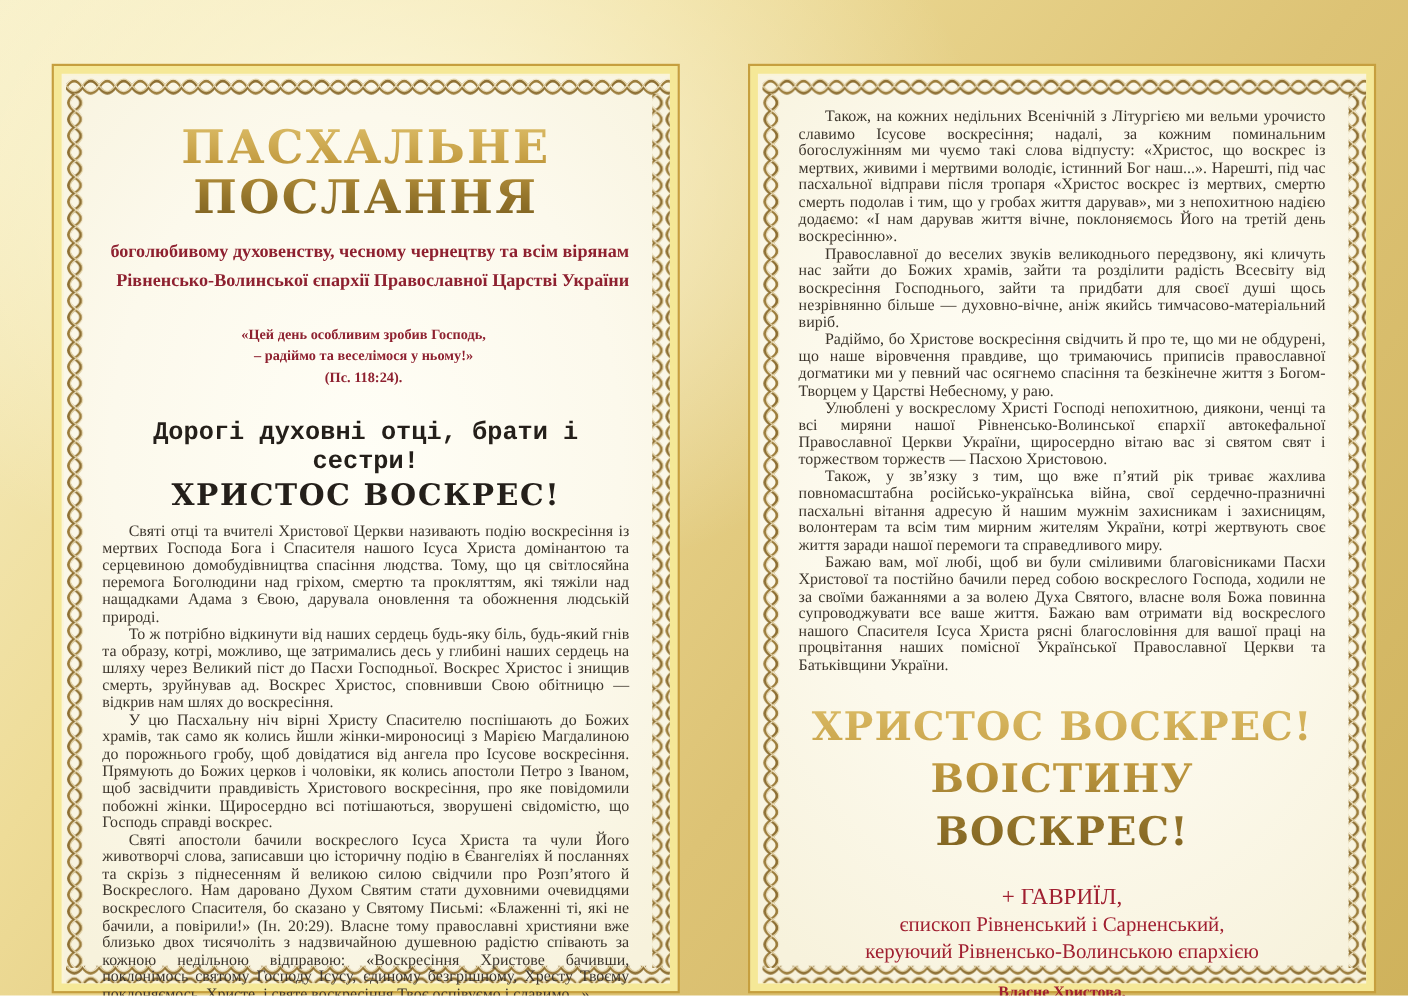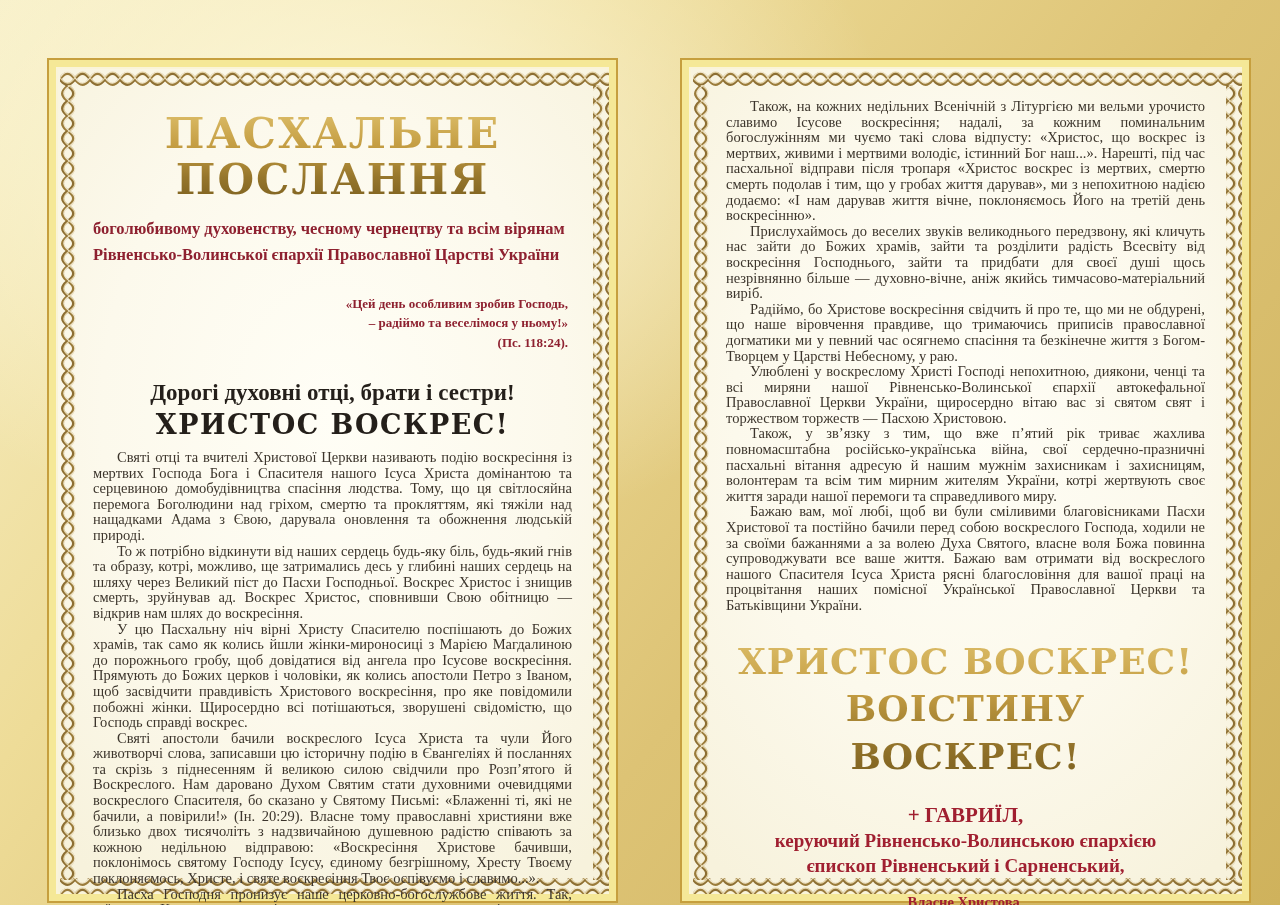--- a/index.html
+++ b/index.html
@@ -33,50 +33,50 @@
     color: #a5812f; -webkit-text-fill-color: transparent;
     font-weight: bold;
   }
 
   .title {
     margin-top: 24px; text-align: center;
     font-size: 42px; letter-spacing: 2px; line-height: 1.1;
     font-family: "DejaVu Serif", serif;
   }
   .addressee {
-    margin-top: 13px; text-align: left;
+    margin-top: 13px; text-align: right;
     color: #8e2130; font-weight: bold; font-size: 16.5px; line-height: 1.55;
   }
   .epigraph {
-    margin-top: 26px; text-align: right; padding-right: 4px;
+    margin-top: 26px; text-align: center; padding-right: 4px;
     color: #8e2130; font-weight: bold; font-size: 13px; line-height: 1.5;
   }
   .salutation {
     margin-top: 28px; text-align: center;
     font-size: 23px; font-weight: bold; color: #241f1a;
-    font-family: Liberation Serif, serif;
+    font-family: Liberation Mono, monospace;
   }
   .exclamation {
     margin-top: 3px; text-align: center;
     font-size: 27px; font-weight: bold; letter-spacing: 1.5px; color: #241f1a;
     font-family: "DejaVu Serif", serif;
   }
   .body-text { margin-top: 10px; }
   .body-text p {
     font-size: 14.5px; line-height: 15.6px; text-align: justify;
     text-indent: 24px; color: #3c352c;
   }
   .right-body { margin-top: 12px; }
 
   .proclamation {
     margin-top: 24px; text-align: center;
     font-size: 36px; line-height: 1.32; letter-spacing: 1px;
     font-family: "DejaVu Serif", serif;
   }
-  .signature { margin-top: 22px; text-align: center; color: #a01f30; font-weight: bold; }
+  .signature { margin-top: 22px; text-align: center; color: #a01f30; font-weight: normal; }
   .sig-name  { font-size: 21px; line-height: 1.3; }
   .sig-title { font-size: 19px; line-height: 1.3; }
   .dateline  { margin-top: 13px; text-align: center; color: #a01f30; font-weight: bold;
                font-size: 14.5px; line-height: 1.38; }
 </style>
 </head>
 <body>
 
 <svg width="0" height="0" style="position:absolute" aria-hidden="true">
   <defs>
@@ -130,34 +130,34 @@
   <section class="page page-right">
     <svg class="rope-frame" width="549" height="823" aria-hidden="true">
       <rect x="0" y="0" width="549" height="16" fill="url(#braidH)"></rect>
       <rect x="0" y="807" width="549" height="16" fill="url(#braidH)"></rect>
       <rect x="0" y="14" width="16" height="795" fill="url(#braidV)"></rect>
       <rect x="533" y="14" width="16" height="795" fill="url(#braidV)"></rect>
     </svg>
     <div class="content">
       <div class="body-text right-body">
         <p>Також, на кожних недільних Всенічній з Літургією ми вельми урочисто славимо Ісусове воскресіння; надалі, за кожним поминальним богослужінням ми чуємо такі слова відпусту: «Христос, що воскрес із мертвих, живими і мертвими володіє, істинний Бог наш...». Нарешті, під час пасхальної відправи після тропаря «Христос воскрес із мертвих, смертю смерть подолав і тим, що у гробах життя дарував», ми з непохитною надією додаємо: «І нам дарував життя вічне, поклоняємось Його на третій день воскресінню».</p>
-        <p>Прислухаймось до веселих звуків великоднього передзвону, які кличуть нас зайти до Божих храмів, зайти та розділити радість Всесвіту від воскресіння Господнього, зайти та придбати для своєї душі щось незрівнянно більше — духовно-вічне, аніж якийсь тимчасово-матеріальний виріб.</p>
+        <p>Православної до веселих звуків великоднього передзвону, які кличуть нас зайти до Божих храмів, зайти та розділити радість Всесвіту від воскресіння Господнього, зайти та придбати для своєї душі щось незрівнянно більше — духовно-вічне, аніж якийсь тимчасово-матеріальний виріб.</p>
         <p>Радіймо, бо Христове воскресіння свідчить й про те, що ми не обдурені, що наше віровчення правдиве, що тримаючись приписів православної догматики ми у певний час осягнемо спасіння та безкінечне життя з Богом-Творцем у Царстві Небесному, у раю.</p>
         <p>Улюблені у воскреслому Христі Господі непохитною, диякони, ченці та всі миряни нашої Рівненсько-Волинської єпархії автокефальної Православної Церкви України, щиросердно вітаю вас зі святом свят і торжеством торжеств — Пасхою Христовою.</p>
         <p>Також, у зв’язку з тим, що вже п’ятий рік триває жахлива повномасштабна російсько-українська війна, свої сердечно-празничні пасхальні вітання адресую й нашим мужнім захисникам і захисницям, волонтерам та всім тим мирним жителям України, котрі жертвують своє життя заради нашої перемоги та справедливого миру.</p>
         <p>Бажаю вам, мої любі, щоб ви були сміливими благовісниками Пасхи Христової та постійно бачили перед собою воскреслого Господа, ходили не за своїми бажаннями а за волею Духа Святого, власне воля Божа повинна супроводжувати все ваше життя.  Бажаю вам отримати від воскреслого нашого Спасителя Ісуса Христа рясні благословіння для вашої праці на процвітання наших помісної Української Православної Церкви та Батьківщини України.</p>
       </div>
       <div class="proclamation gold-text">
         <div>ХРИСТОС ВОСКРЕС!</div>
         <div>ВОІСТИНУ ВОСКРЕС!</div>
       </div>
       <div class="signature">
         <div class="sig-name">+ ГАВРИЇЛ,</div>
+        <div class="sig-title">єпископ Рівненський і Сарненський,</div>
         <div class="sig-title">керуючий Рівненсько-Волинською єпархією</div>
-        <div class="sig-title">єпископ Рівненський і Сарненський,</div>
       </div>
       <div class="dateline">
         <div>Власне Христова,</div>
         <div>2024 року Божого,</div>
         <div>м. Рівне</div>
       </div>
     </div>
   </section>
 
 </div>

